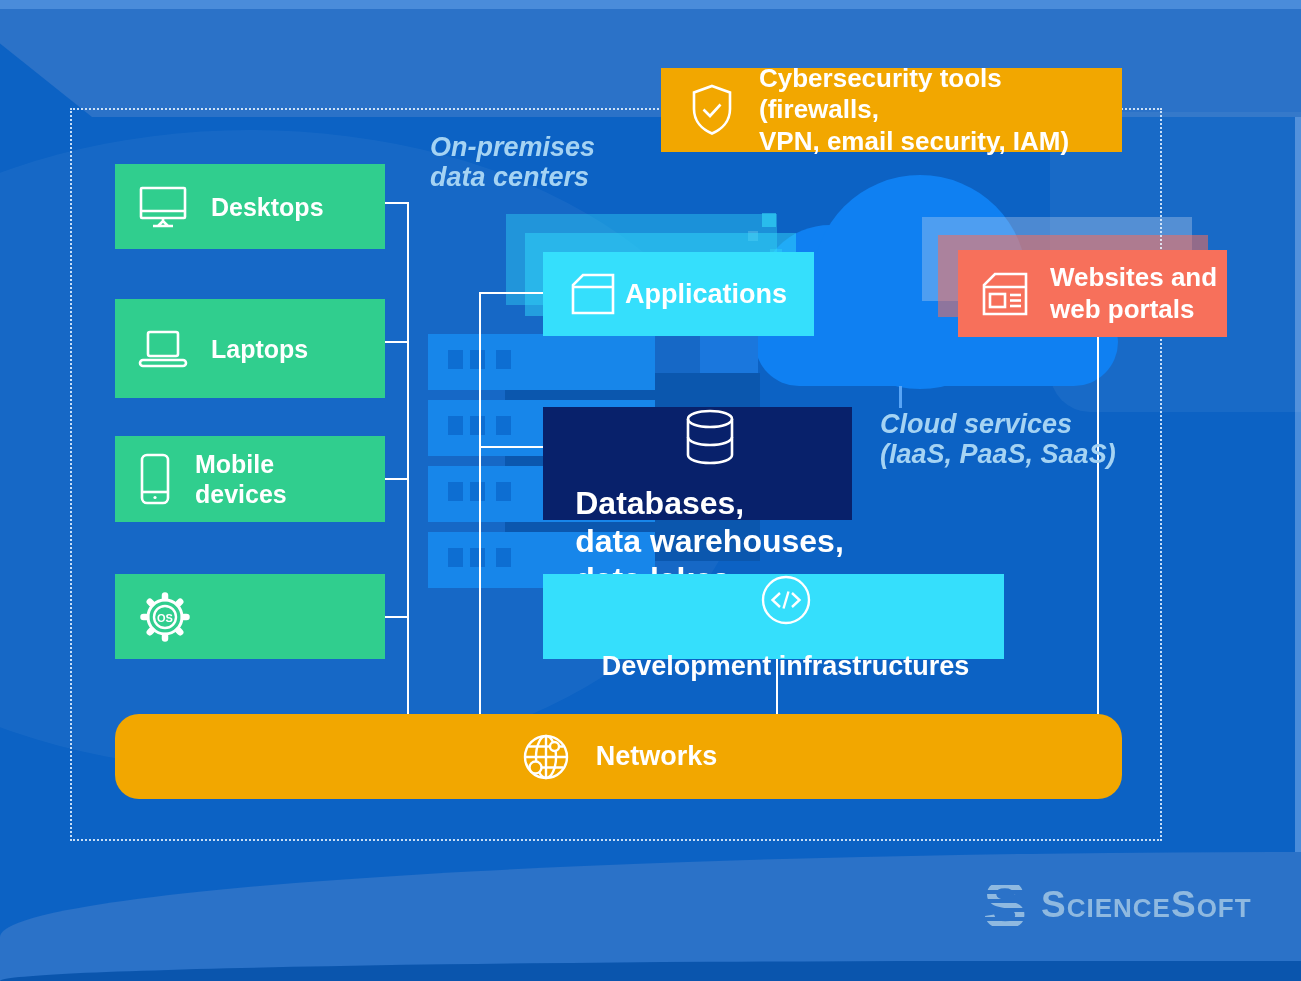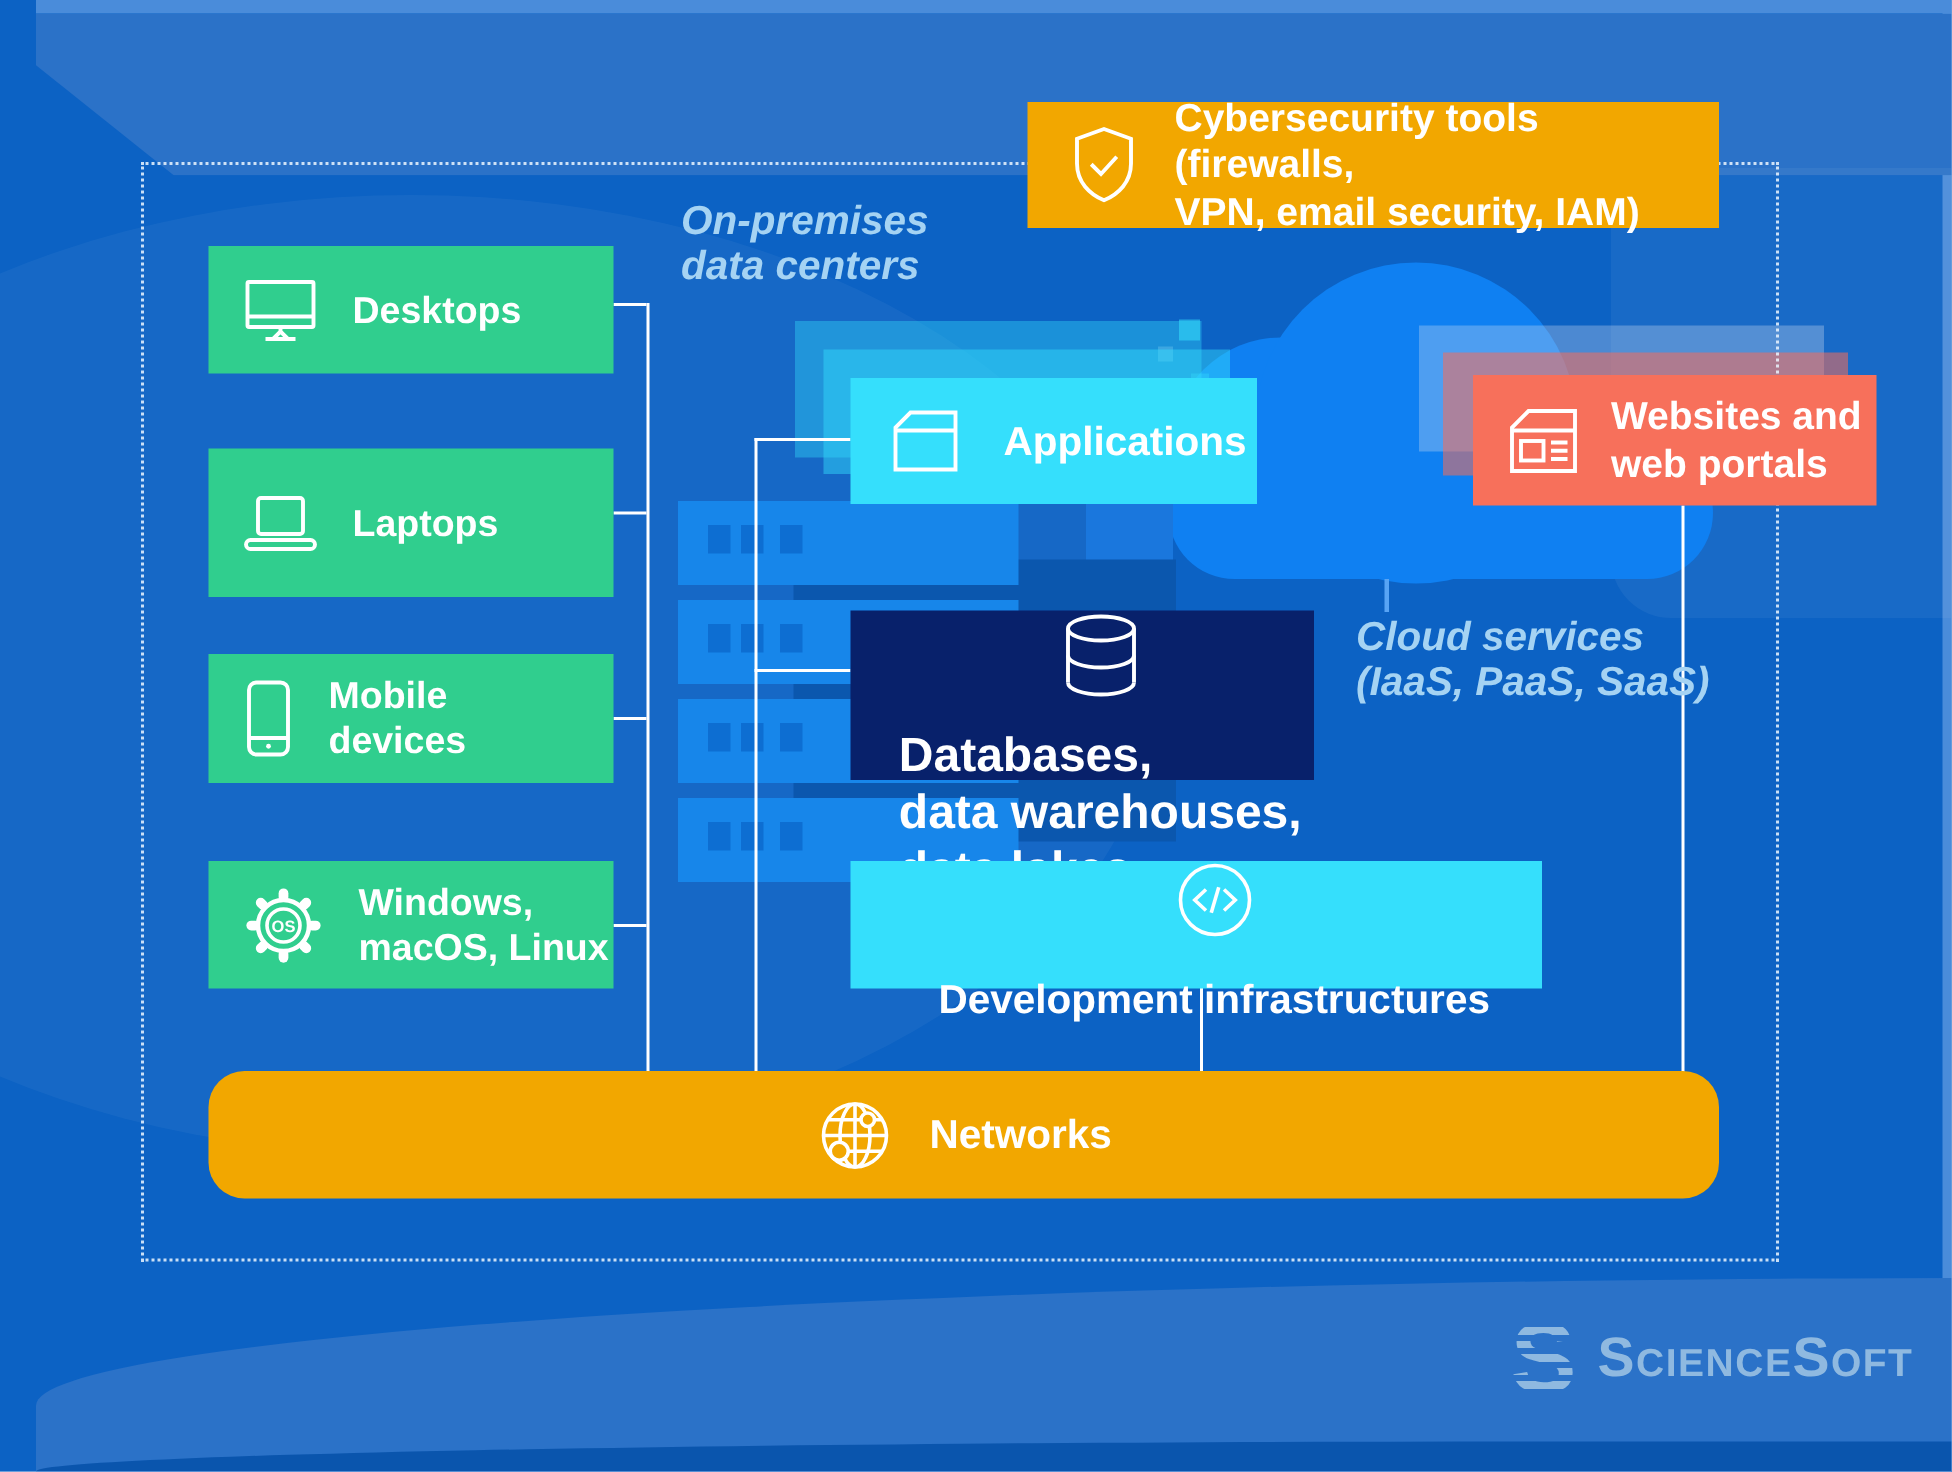--- a/index.html
+++ b/index.html
@@ -1,18 +1,18 @@
 <!DOCTYPE html>
 <html><head>
 <meta charset="utf-8">
 <style>
   html,body{margin:0;padding:0;}
   body{font-family:"Liberation Sans",sans-serif;}
   .stage{position:relative;width:1301px;height:981px;background:#0c62c4;overflow:hidden;}
-  .abs{position:absolute;margin-left:24px;}
+  .abs{position:absolute;}
 
   
   .bg-top-strip{left:0;top:0;width:1301px;height:9px;background:#4a8cda;}
   .bg-right-strip{right:0;top:0;width:6px;height:981px;background:#4a8cda;}
   .bg-top-band{left:0;top:9px;width:1301px;height:108px;background:#2b72c8;
     clip-path:polygon(0 0,100% 0,100% 100%,92px 100%,0 32%);}
   .bg-soft-ellipse{left:-250px;top:130px;width:1000px;height:640px;border-radius:50%;
     background:rgba(255,255,255,0.045);}
   .bg-soft-corner{left:1050px;top:112px;width:300px;height:300px;border-radius:40px;
     background:rgba(255,255,255,0.05);}
@@ -70,21 +70,21 @@
 
   .box-cyber{left:661px;top:68px;width:461px;height:84px;background:#f2a700;
     padding-left:28px;gap:24px;box-sizing:border-box;font-size:26px;}
   .box-green{left:115px;width:270px;background:#30ce8e;padding-left:22px;gap:22px;
     box-sizing:border-box;font-size:25px;}
   .box-desktops{top:164px;height:85px;}
   .box-laptops{top:299px;height:99px;text-align:center;}
   .box-mobile{top:436px;height:86px;}
   .box-os{top:574px;height:85px;}
   .box-apps{left:543px;top:252px;width:271px;height:84px;background:#35dffc;
-    padding-left:26px;gap:28px;box-sizing:border-box;font-size:27px;}
+    padding-left:26px;gap:8px;box-sizing:border-box;font-size:27px;}
   .box-db{left:543px;top:407px;width:309px;height:113px;background:#08216b;
     padding-left:24px;gap:20px;box-sizing:border-box;font-size:32px;flex-direction:column;}
   .box-db .label{line-height:1.18;}
   .box-dev{left:543px;top:574px;width:461px;height:85px;background:#35dffc;
     padding-left:24px;gap:24px;box-sizing:border-box;font-size:27px;flex-direction:column;}
   .box-web{left:958px;top:250px;width:269px;height:87px;background:#f7705b;
     padding-left:22px;gap:20px;box-sizing:border-box;font-size:26px;}
   .box-networks{left:115px;top:714px;width:1007px;height:85px;background:#f2a700;
     justify-content:center;gap:24px;font-size:27px;border-radius:24px;}
 
@@ -219,22 +219,20 @@
           <line x1="12.8" y1="12.8" x2="14.6" y2="14.6"></line>
             <line x1="41.4" y1="41.4" x2="43.2" y2="43.2"></line>
           <line x1="12.8" y1="43.2" x2="14.6" y2="41.4"></line>
             <line x1="41.4" y1="14.6" x2="43.2" y2="12.8"></line>
         </g>
         <circle cx="28" cy="28" r="17" stroke-width="3"></circle>
         <circle cx="28" cy="28" r="11" stroke-width="2.4"></circle>
         <text x="28" y="32.5" text-anchor="middle" font-size="11" font-weight="bold" fill="#fff" stroke="none" font-family="Liberation Sans, sans-serif">OS</text>
       </svg>
     </span>
-    <span class="label">Windows,
-macOS, Linux</span>
   </div>
 
   <div class="abs box box-apps">
     <span class="icon">
       <svg width="48" height="44" viewBox="0 0 48 44" fill="none" stroke="#fff" stroke-width="2.6">
         <path d="M14 3 H44 V41 H4 V13 Z"></path>
         <line x1="4" y1="15" x2="44" y2="15"></line>
       </svg>
     </span>
     <span class="label">Applications</span>

